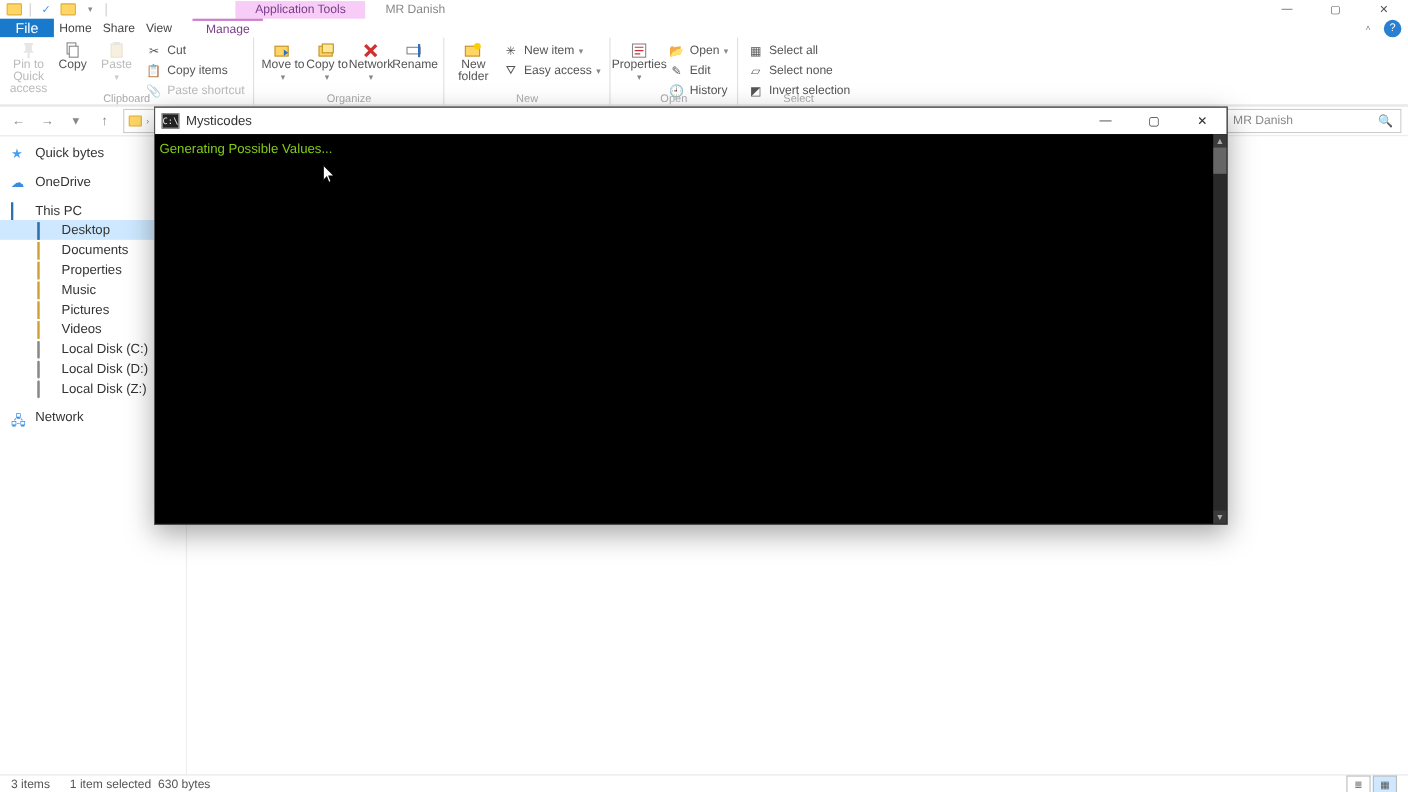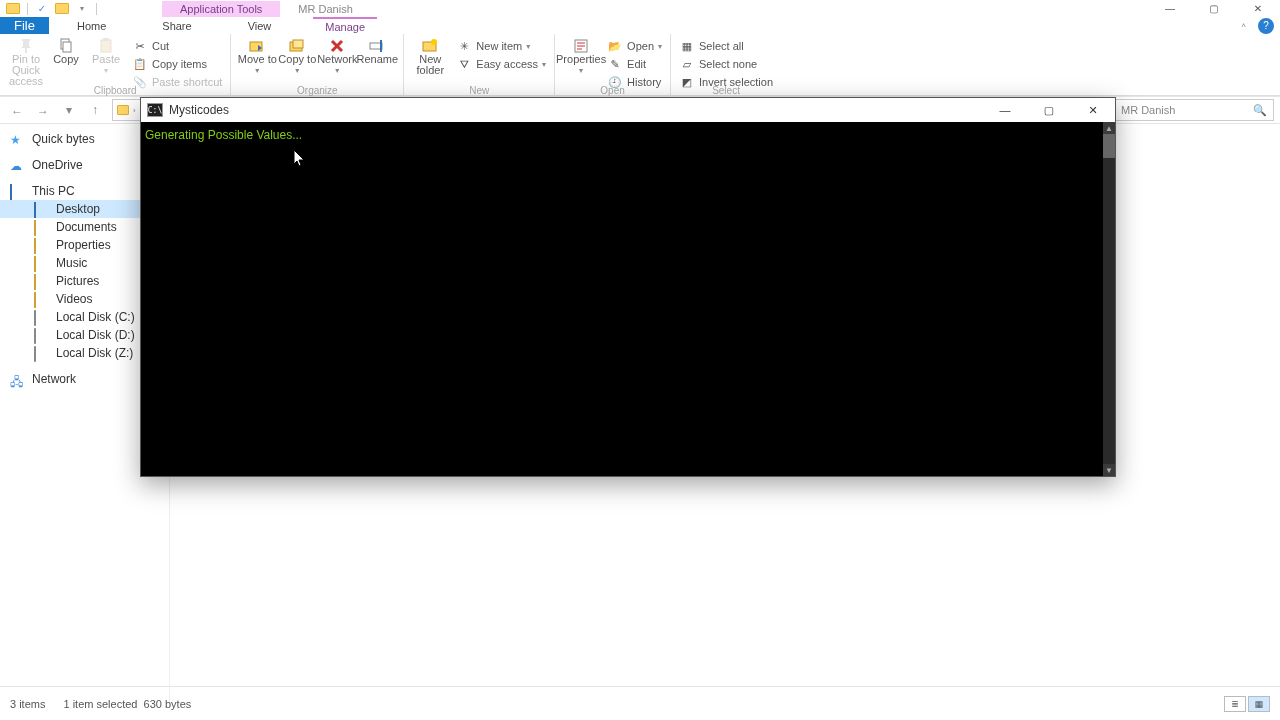--- a/index.html
+++ b/index.html
@@ -4,29 +4,29 @@
 <style>
 * { margin: 0; padding: 0; box-sizing: border-box; font-family: "Segoe UI", Tahoma, sans-serif; }
 body { width: 1280px; height: 720px; background: #fff; overflow: hidden; position: relative; }
 
 
 .titlebar { height: 17px; background: #fff; display: flex; align-items: center; border-bottom: 0; }
 .qat { display: flex; align-items: center; padding-left: 4px; gap: 2px; }
 .qat-item { width: 18px; height: 14px; display: flex; align-items: center; justify-content: center; font-size: 10px; }
 .folder-ico { width: 14px; height: 11px; background: #ffd666; border: 1px solid #e0b030; border-radius: 1px; }
 .qat-sep { width: 1px; height: 12px; background: #ccc; margin: 0 3px; }
-.ctx-tab { margin-left: 62px; background: #f7cdf7; color: #7a3c8a; font-size: 11px; padding: 1px 18px 0; height: 16px; display: flex; align-items: center; text-align: center; }
+.ctx-tab { margin-left: 114px; background: #f7cdf7; color: #7a3c8a; font-size: 11px; padding: 1px 18px 0; height: 16px; display: flex; align-items: center; text-align: center; }
 .title-text { margin-left: 18px; color: #888; font-size: 11px; }
 .win-ctrls { margin-left: auto; display: flex; height: 17px; }
 .win-ctrls div { width: 44px; display: flex; align-items: center; justify-content: center; color: #555; font-size: 10px; }
 
 
 .tabs { height: 17px; display: flex; background: #fff; }
 .file-tab { background: #1979ca; color: #fff; font-size: 13px; padding: 0 14px; display: flex; align-items: center; }
-.tab { font-size: 11px; color: #444; padding: 0 28px; display: flex; align-items: center; cursor: default; }
+.tab { font-size: 11px; color: #444; padding: 0 5px; display: flex; align-items: center; cursor: default; }
 .ctx-sub { margin-left: 14px; color: #7a3c8a; border-top: 2px solid #d07ad0; padding: 0 12px; }
 
 
 .ribbon { height: 62px; background: #fff; border-bottom: 1px solid #ddd; display: flex; font-size: 11px; color: #555; position: relative; }
 .group { border-right: 1px solid #e0e0e0; display: flex; flex-direction: column; position: relative; padding: 2px 6px 0; height: 62px; }
 .group-label { position: absolute; bottom: 0; left: 0; right: 0; text-align: center; font-size: 10px; color: #aaa; }
 .big-btn { display: flex; flex-direction: column; align-items: center; justify-content: space-between; width: 40px; text-align: center; line-height: 11px; cursor: default; padding-top: 2px; }
 .big-row { display: flex; align-items: flex-start; }
 .sm-list { display: flex; flex-direction: column; gap: 2px; padding-top: 2px; }
 .sm-btn { display: flex; align-items: center; gap: 4px; font-size: 11px; color: #555; cursor: default; white-space: nowrap; padding: 0 2px; }
@@ -51,21 +51,21 @@
 .tree-gap { height: 8px; }
 .folder-small { width: 14px; height: 10px; background: #ffd666; border: 1px solid #d0a030; }
 .drive-ico { width: 14px; height: 10px; background: #b0b0b0; border: 1px solid #888; border-radius: 1px; }
 .monitor-ico { width: 14px; height: 11px; background: #5aa0e0; border: 1px solid #3070b0; }
 .star-ico { color: #4aa0f0; }
 
 
 .content { flex: 1; background: #fff; }
 
 
-.statusbar { position: absolute; bottom: 0; left: 0; right: 0; height: 34px; border-top: 1px solid #e5e5e5; display: flex; align-items: center; padding: 0 10px; font-size: 11px; color: #555; gap: 18px; }
+.statusbar { position: absolute; bottom: 0; left: 0; right: 0; height: 16px; border-top: 1px solid #e5e5e5; display: flex; align-items: center; padding: 0 10px; font-size: 11px; color: #555; gap: 18px; }
 .statusbar .view-toggles { margin-left: auto; display: flex; gap: 2px; }
 .vt { width: 22px; height: 16px; border: 1px solid #bbb; display: flex; align-items: center; justify-content: center; font-size: 9px; }
 .vt.active { background: #cde8ff; }
 
 
 .console { position: absolute; left: 140px; top: 97px; width: 976px; height: 380px; background: #000; box-shadow: 0 8px 24px rgba(0,0,0,.35); border: 1px solid #555; }
 .console-title { height: 24px; background: #fff; display: flex; align-items: center; color: #333; font-size: 12px; }
 .console-title .cmd-ico { width: 16px; height: 14px; background: #222; border: 1px solid #999; margin: 0 6px 0 6px; display: flex; align-items: center; justify-content: center; color: #eee; font-size: 8px; font-family: monospace; }
 .console-title .spacer { flex: 1; }
 .console-title .cbtn { width: 44px; height: 24px; display: flex; align-items: center; justify-content: center; color: #333; font-size: 11px; }

